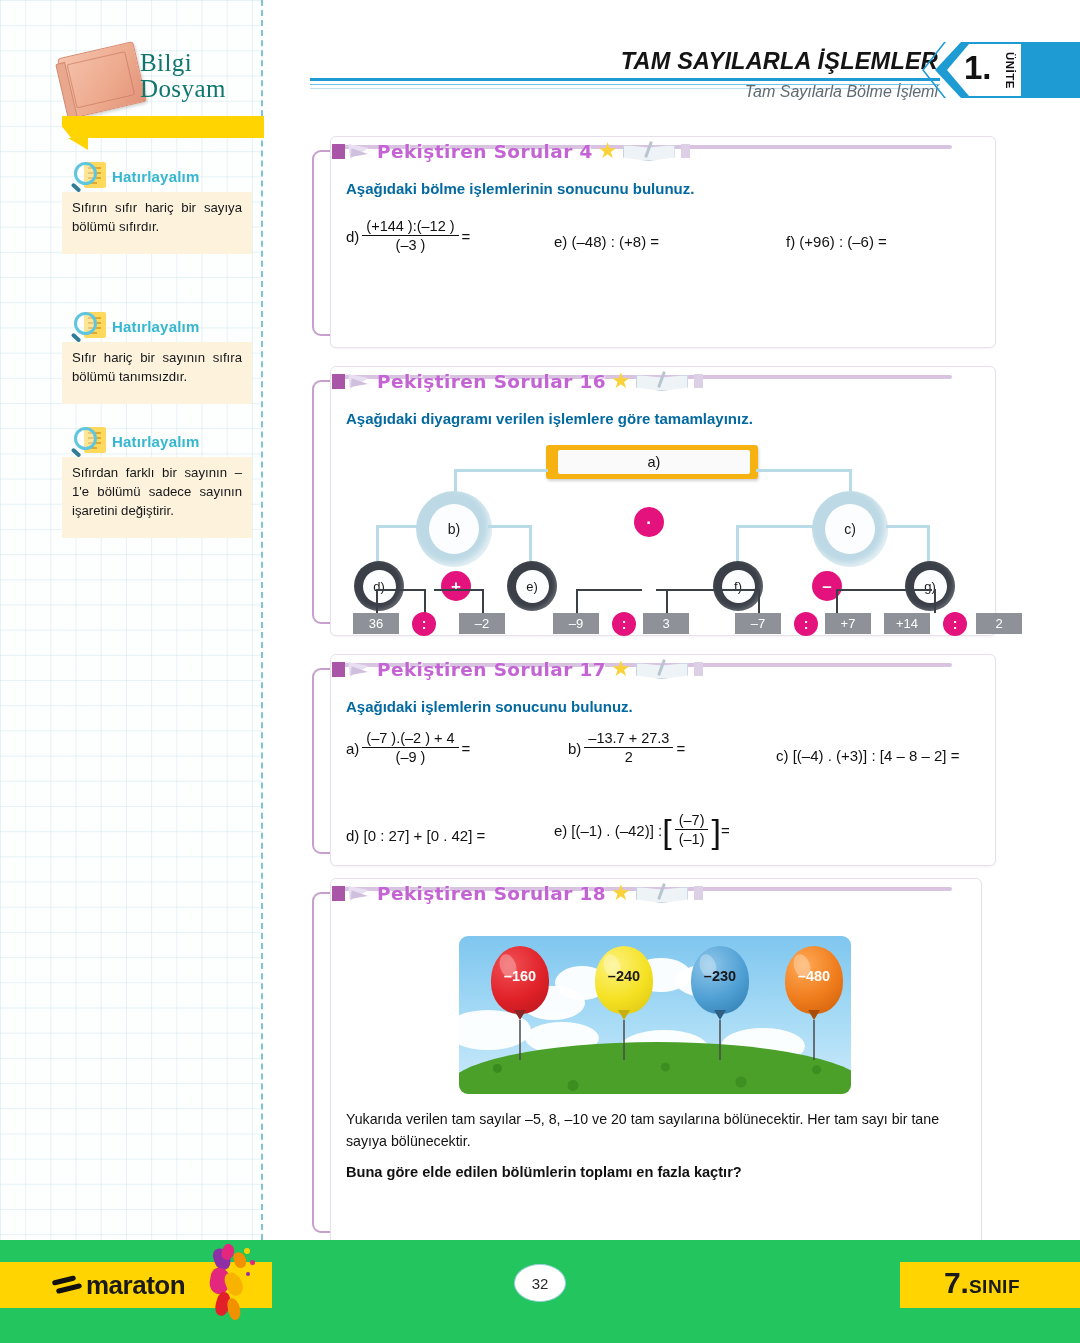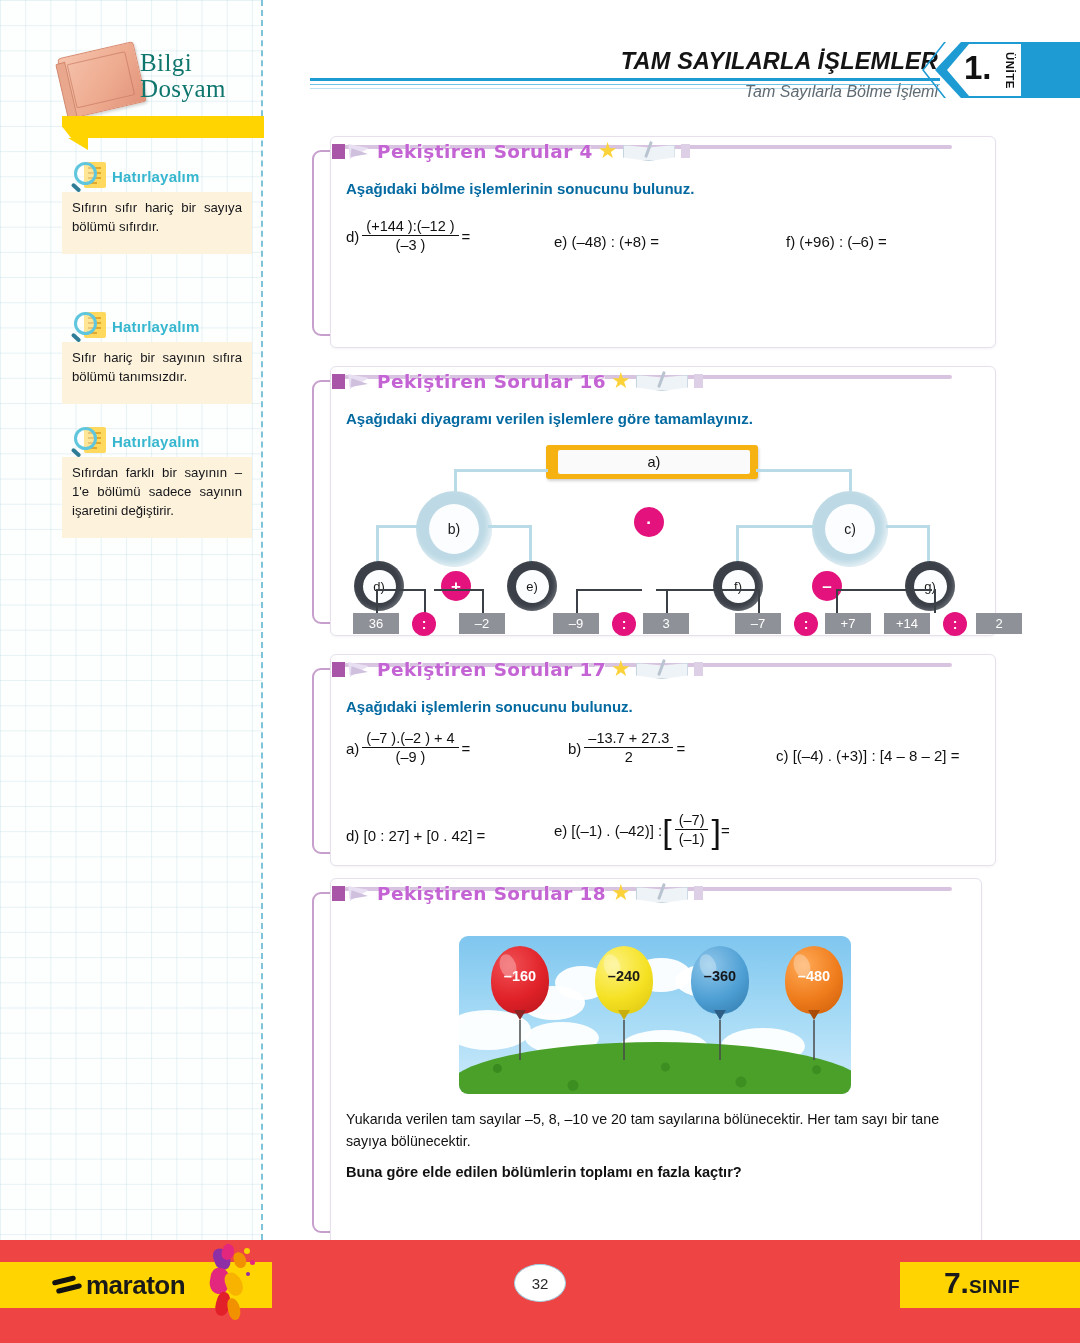--- a/index.html
+++ b/index.html
@@ -294,21 +294,21 @@
   }
   .balloon .lbl{
     position:absolute; left:0; top:22px; width:58px; text-align:center;
     font-size:14.5px; font-weight:bold; color:#ffffff;
   }
 
   .q-note{ font-size:14.2px; color:#111; line-height:22px; margin:14px 0 0 0; }
   .q-bold{ font-size:14.6px; color:#111; font-weight:bold; margin:12px 0 0 0; }
 
   
-  #footer{ position:absolute; left:0; bottom:0; width:1080px; height:103px; z-index:5; background:#ef4444; }
+  #footer{ position:absolute; left:0; bottom:0; width:1080px; height:103px; z-index:5; background:#22c55e; }
   .f-yellow-l{ position:absolute; left:0; top:22px; width:272px; height:46px; background:#ffd400; }
   .f-logo{
     position:absolute; left:86px; top:30px;
     font-size:26px; font-weight:bold; color:#1a1a1a; font-family:"Liberation Sans", sans-serif;
     letter-spacing:-.5px;
   }
   .f-swoosh{ position:absolute; left:52px; top:34px; width:34px; height:22px; }
   .f-swoosh:before{
     content:""; position:absolute; left:0; top:4px; width:24px; height:5px;
     background:#111; border-radius:3px; transform:rotate(-14deg);
@@ -639,21 +639,21 @@
         <div class="string"></div>
       </div>
       <div class="balloon" style="left:136px; top:10px;">
         <div class="bb" style="background:radial-gradient(circle at 32% 28%, #fdf27e 0%, #f5e122 55%, #d9c310 100%);"></div>
         <div class="lbl" style="color:#1a1a1a">–240</div>
         <div class="knot" style="border-top-color:#c9ae0f"></div>
         <div class="string"></div>
       </div>
       <div class="balloon" style="left:232px; top:10px;">
         <div class="bb" style="background:radial-gradient(circle at 32% 28%, #8ec6ea 0%, #4e9fd4 55%, #2f78ab 100%);"></div>
-        <div class="lbl" style="color:#16161a">–360</div>
+        <div class="lbl" style="color:#16161a">–230</div>
         <div class="knot" style="border-top-color:#2d5f86"></div>
         <div class="string"></div>
       </div>
       <div class="balloon" style="left:326px; top:10px;">
         <div class="bb" style="background:radial-gradient(circle at 32% 28%, #ffa955 0%, #ef7c1c 55%, #cb5c08 100%);"></div>
         <div class="lbl">–480</div>
         <div class="knot" style="border-top-color:#a84c07"></div>
         <div class="string"></div>
       </div>
     </div>

